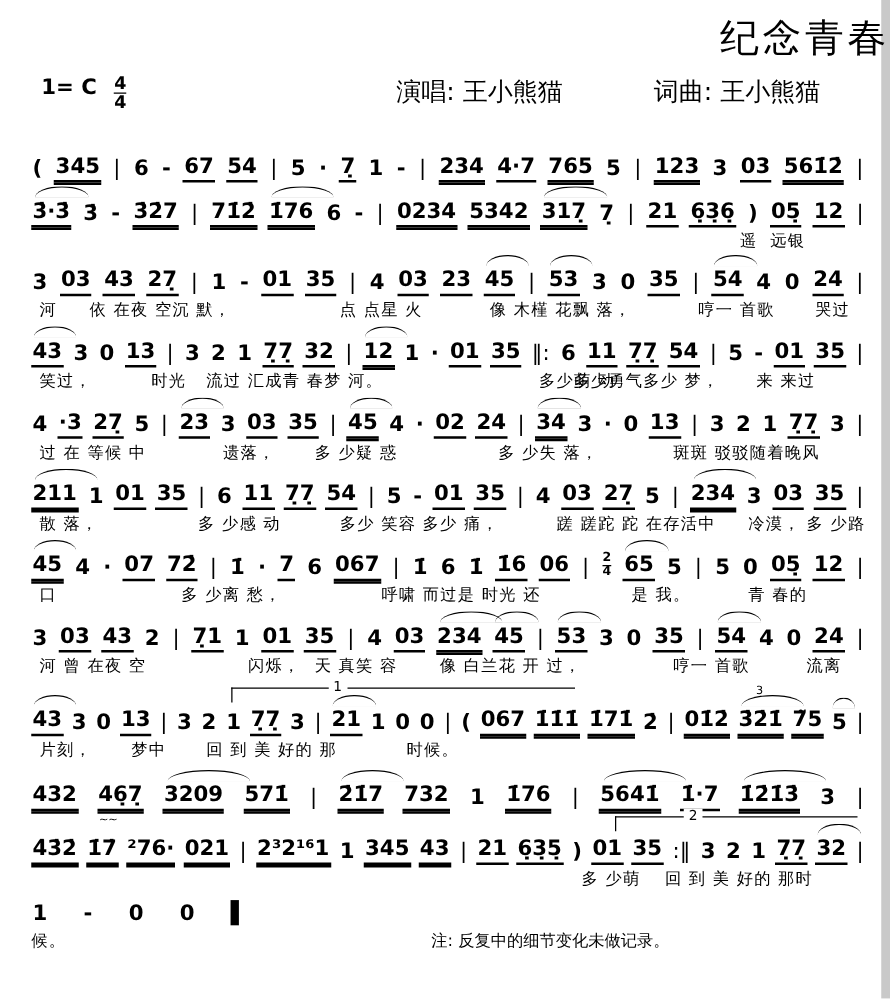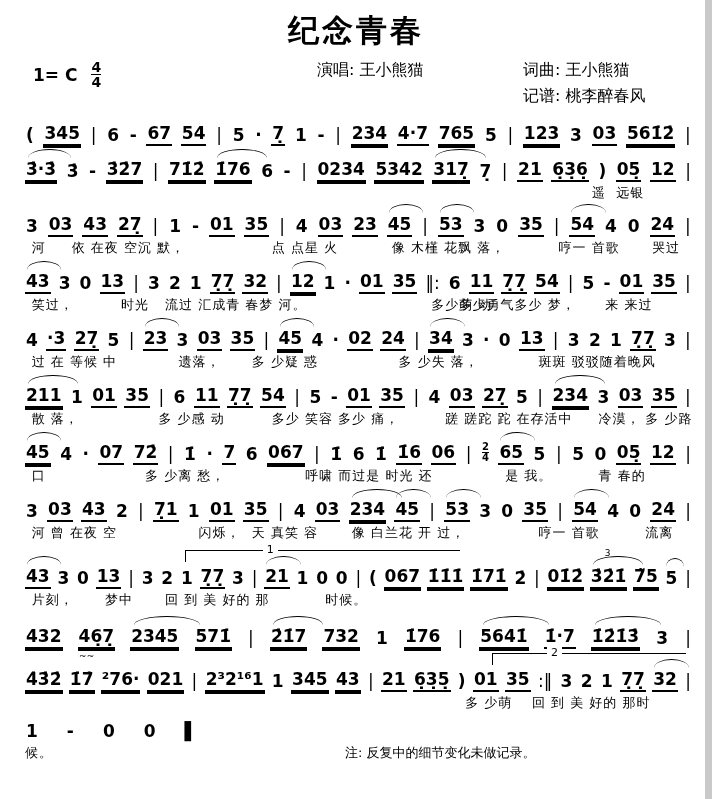--- a/index.html
+++ b/index.html
@@ -1,25 +1,25 @@
 <!DOCTYPE html>
 <html><head>
 <meta charset="utf-8">
 <style>
   html,body{margin:0;padding:0;background:#fff;}
   .page{position:relative;width:712px;height:799px;background:#fff;overflow:hidden;
         font-family:"DejaVu Sans","Liberation Sans",sans-serif;color:#000;}
   .edge{position:absolute;right:0;top:0;width:7px;height:100%;background:#c9c9c9;}
-  .title{position:absolute;top:10px;left:0;width:100%;text-align:center;margin:0;
-         font-size:31px;font-weight:bold;letter-spacing:3px;}
-  .keysig{position:absolute;left:33px;top:60px;font-size:17px;font-weight:bold;display:flex;align-items:center;gap:14px;}
+  .title{position:absolute;top:10px;left:0;width:100%;text-align:right;margin:0;
+         font-size:31px;font-weight:normal;letter-spacing:3px;}
+  .keysig{position:absolute;left:33px;top:60px;font-size:17px;font-weight:bold;display:flex;align-items:flex-start;gap:14px;}
   .frac{display:inline-flex;flex-direction:column;line-height:1;text-align:center;font-weight:bold;}
   .frac span+span{border-top:1.5px solid #000;}
   .keysig .frac{font-size:14px;}
-  .credit{position:absolute;font-size:16px;white-space:pre;}
+  .credit{position:absolute;font-size:20px;white-space:pre;}
   .c0{left:317px;top:60px;}
   .c1{left:523px;top:60px;}
   .c2{left:523px;top:86px;}
   .system{position:absolute;left:25px;width:667px;height:56px;}
   .notation{display:flex;justify-content:space-between;align-items:flex-end;
             font-size:17px;font-weight:bold;white-space:nowrap;line-height:1.25;height:24px;}
   .notation.left{justify-content:flex-start;gap:27px;}
   .tok{position:relative;padding:0 1px;}
   .tok.u1{border-bottom:2px solid #000;}
   .tok.u2{border-bottom:2px solid #000;}
@@ -47,21 +47,20 @@
   <div class="keysig">
     <span>1= C</span>
     <span class="frac">
       <span>4</span>
       <span>4</span>
     </span>
   </div>
 
   <div class="credit c0"><span>演唱:</span> <span>王小熊猫</span></div>
   <div class="credit c1"><span>词曲:</span> <span>王小熊猫</span></div>
-  <div class="credit c2"><span>记谱:</span> <span>桃李醉春风</span></div>
 
   <div id="score">
       <div class="system" style="top: 122px;">
         <div class="notation">
           <span class="tok">(</span>
           <span class="tok u2">345</span>
           <span class="tok bar">|</span>
           <span class="tok">6</span>
           <span class="tok">-</span>
           <span class="tok u1">67</span>
@@ -364,21 +363,21 @@
         </div>
         <span class="lyr" style="left: 1%;">片刻，</span>
         <span class="lyr" style="left: 12%;">梦中</span>
         <span class="lyr" style="left: 21%;">回 到 美 好的 那</span>
         <span class="lyr" style="left: 45%;">时候。</span>
       </div>
       <div class="system" style="top: 625px;">
         <div class="notation">
           <span class="tok u2">432</span>
           <span class="tok u2">46̣7̣</span>
-          <span class="tok u2 arc">2345</span>
+          <span class="tok u2 arc">3209</span>
           <span class="tok u2">571̇</span>
           <span class="tok bar">|</span>
           <span class="tok u2 arc">2̇1̇7</span>
           <span class="tok u2">732</span>
           <span class="tok">1</span>
           <span class="tok u2">1̇76</span>
           <span class="tok bar">|</span>
           <span class="tok u2 arc">5641̇</span>
           <span class="tok u1">1̇·7</span>
           <span class="tok u2 arc">1̇2̇1̇3̇</span>

